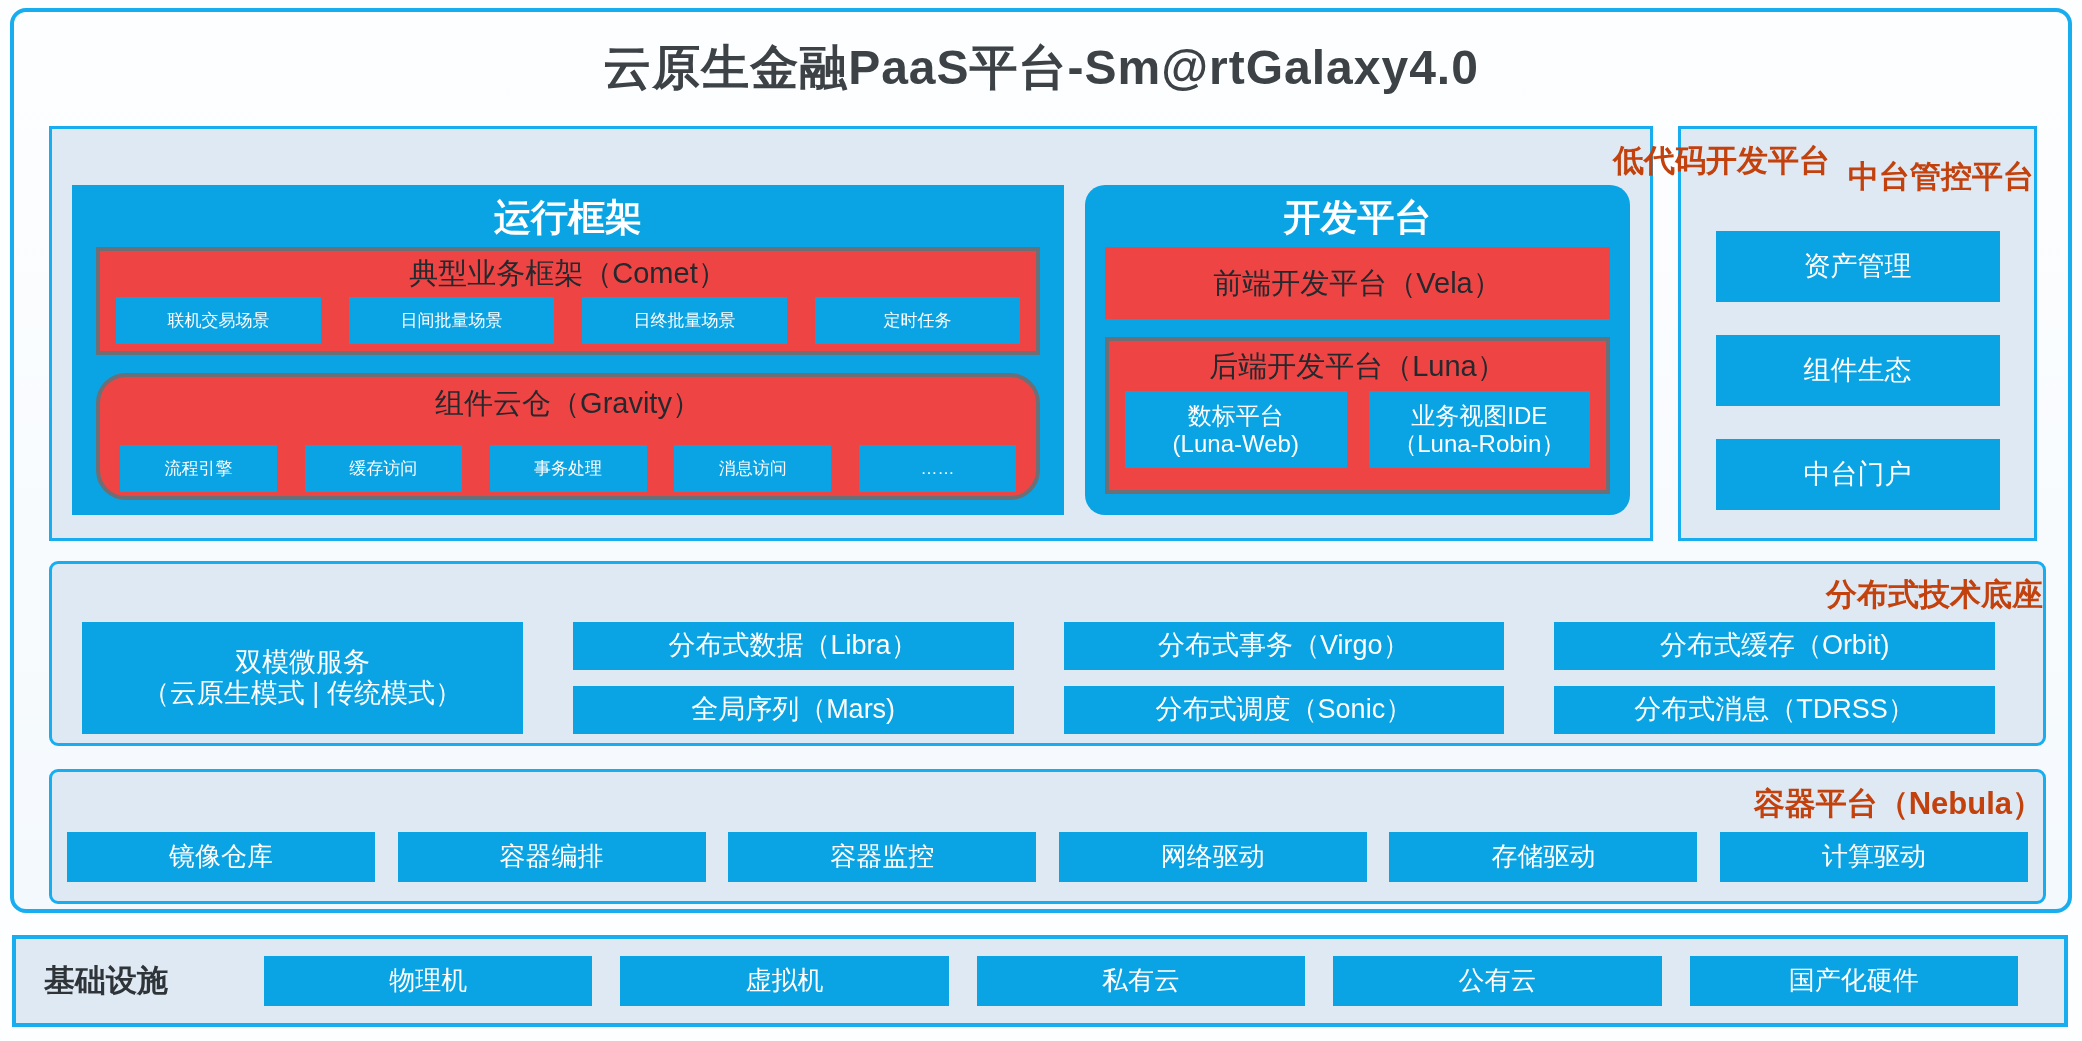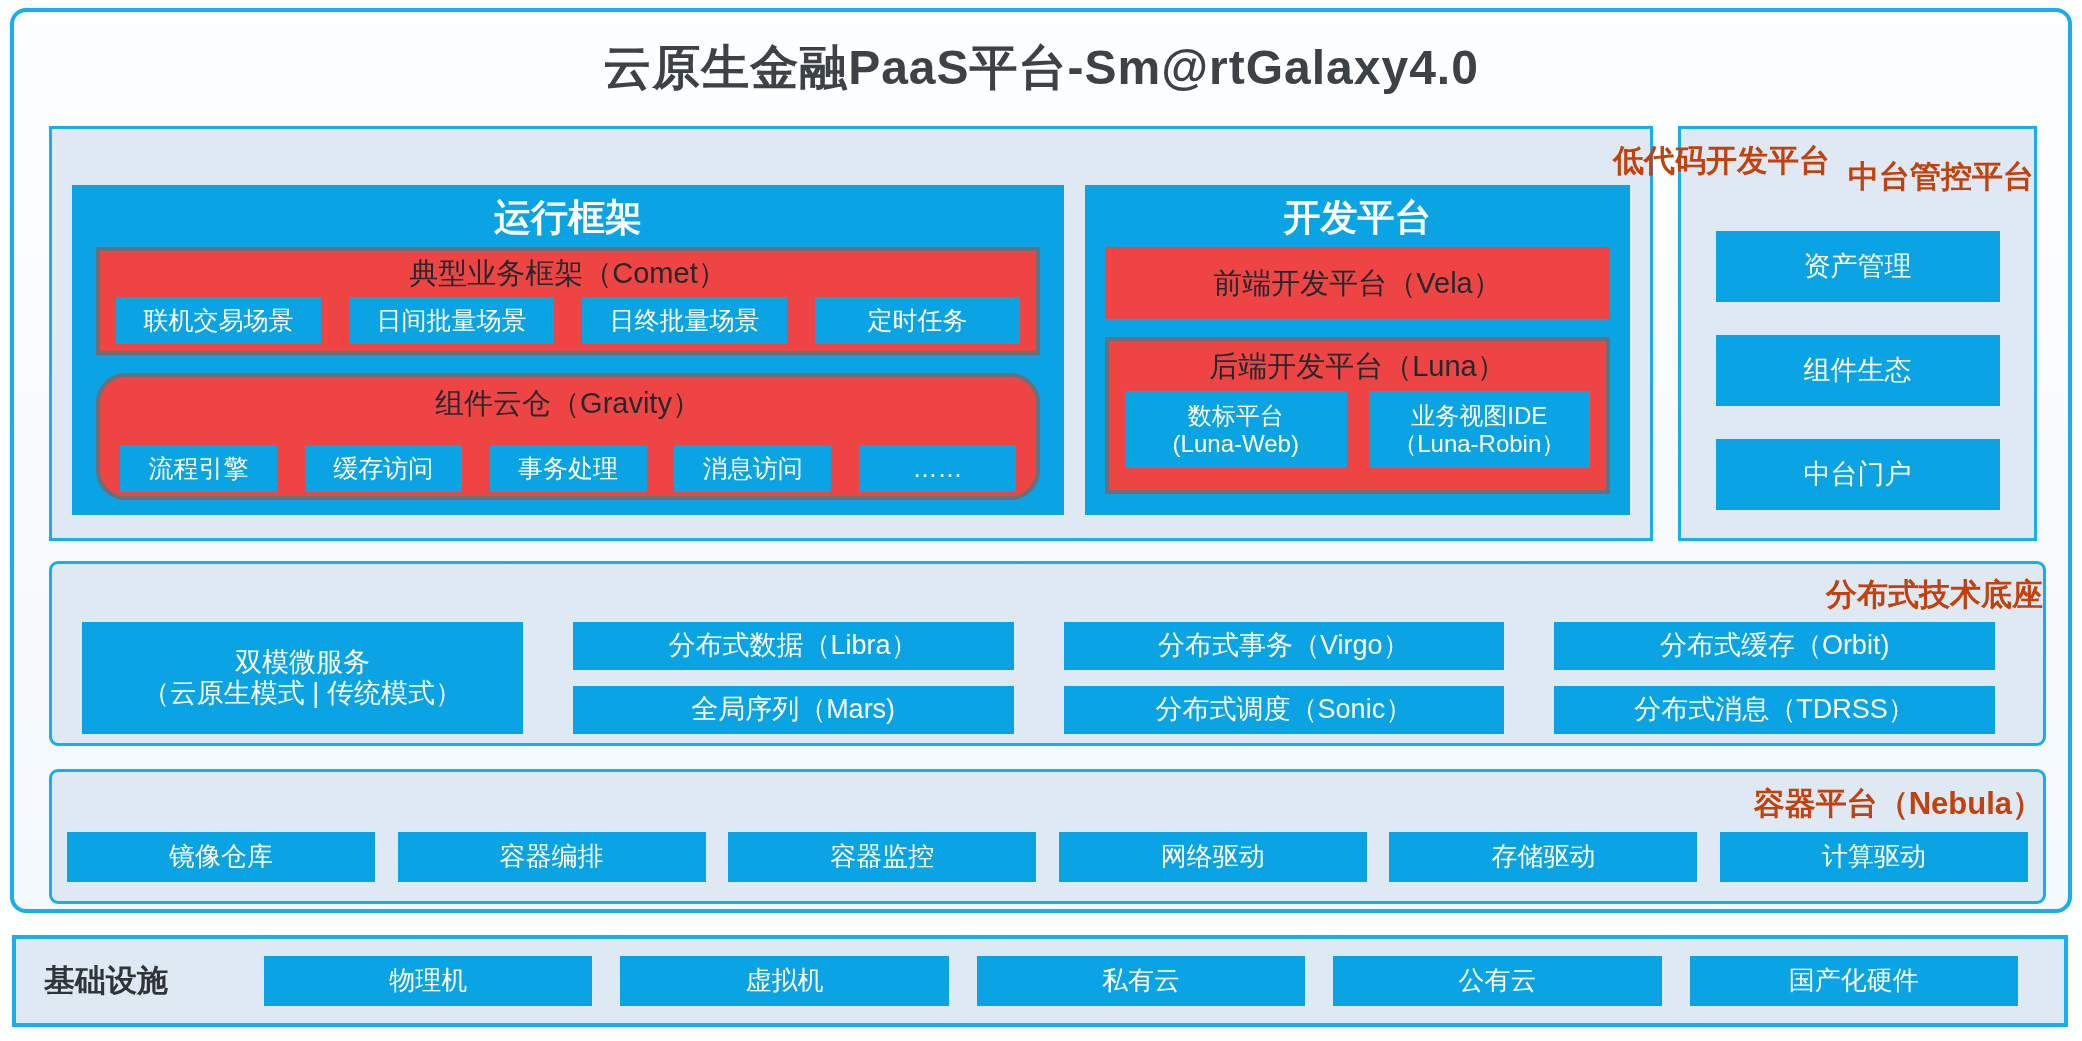--- a/index.html
+++ b/index.html
@@ -44,42 +44,42 @@
   .lowcode-title{transform:translateX(200px);}
   .lowcode-body{display:flex;gap:21px;height:330px;}
 
   
   .block{
     box-sizing:border-box;
     background:#0AA3E3;
     padding:0 24px;
   }
   .block.runtime{width:992px;flex:none;}
-  .block.dev{flex:1;padding:0 20px;}
+  .block.dev{flex:1;padding:0 20px;border-radius:20px;}
   .block-title{
     color:#fff;text-align:center;
     font-size:37px;font-weight:bold;
     height:62px;line-height:66px;
   }
 
   
   .whitebox{box-sizing:border-box;background:#ef4444;}
   .whitebox.grayb{border:4px solid #6C7076;}
   .box-label{
     text-align:center;color:#24292E;
     font-size:29px;line-height:44px;height:44px;
   }
 
   
   .btn{
     box-sizing:border-box;
     background:#0AA3E3;color:#fff;
     display:flex;flex-direction:column;
     align-items:center;justify-content:center;
-    font-size:25px;line-height:1.15;
+    font-size:17px;line-height:1.15;
     text-align:center;
   }
   .btn-row{display:flex;justify-content:space-between;align-items:center;}
 
   .comet{height:108px;margin-bottom:18px;}
   .comet .btn-row{padding:0 16px;margin-top:2px;}
   .comet .btn{width:205px;height:47px;}
   .gravity{height:127px;border-radius:30px;}
   .gravity .box-label{height:48px;line-height:52px;}
   .gravity .btn-row{padding:0 20px;margin-top:2px;}

